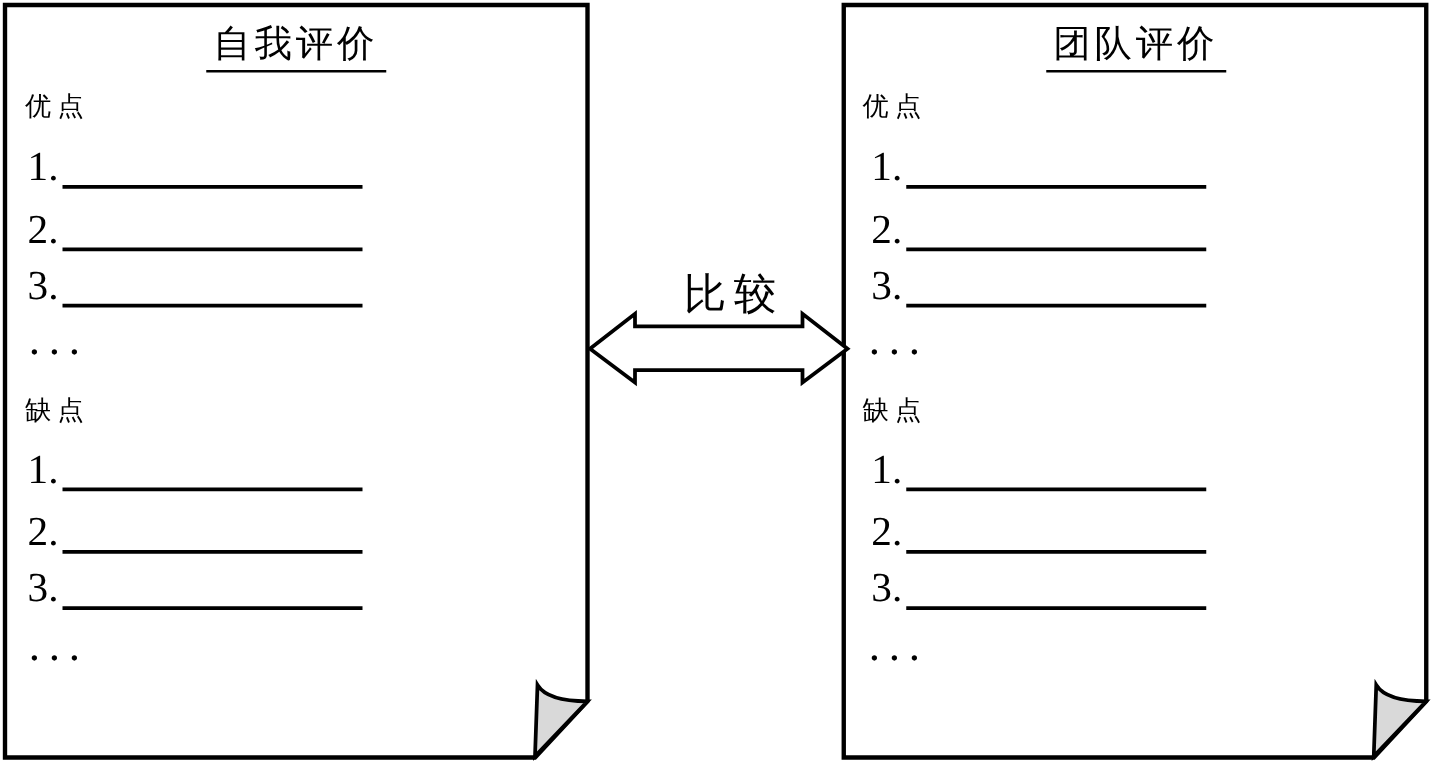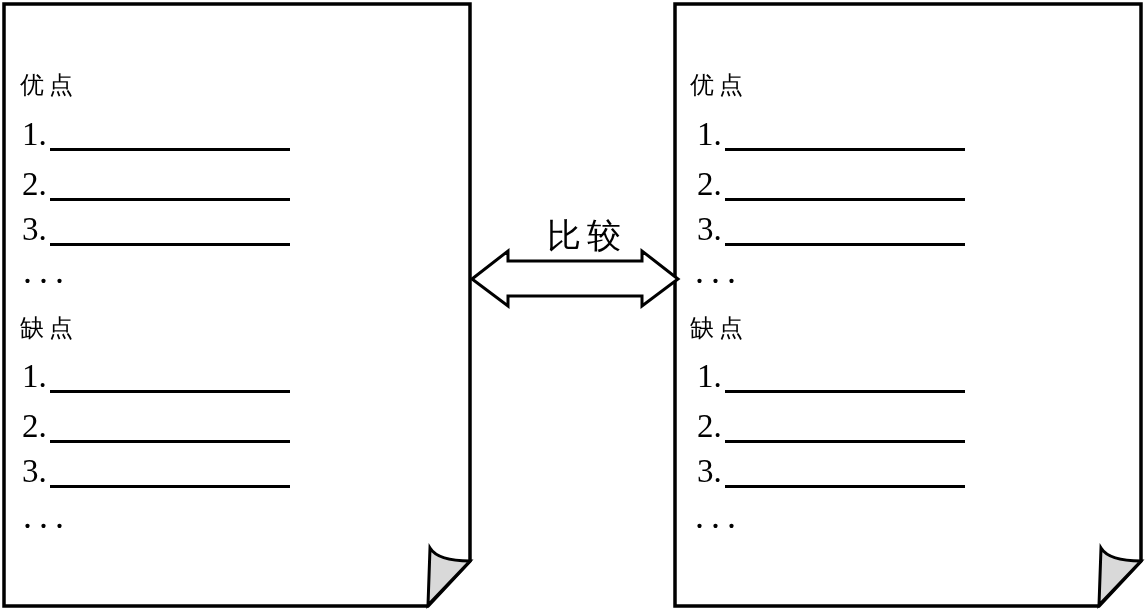--- a/index.html
+++ b/index.html
@@ -12,21 +12,21 @@
   .paper-content{position:absolute;top:3px;width:467px;height:604px;}
   #paper-left{left:3px;}
   #paper-right{left:675px;}
 
   .title-wrap{position:absolute;top:16px;left:0;right:0;text-align:center;}
   .paper-title{
     display:inline-block;font-size:30px;line-height:34px;letter-spacing:3px;
     padding:0 6px 3px 6px;border-bottom:2px solid #000;
   }
 
-  .heading{position:absolute;left:17px;font-size:24px;line-height:34px;letter-spacing:5px;}
+  .heading{position:absolute;left:17px;font-size:21px;line-height:34px;letter-spacing:5px;}
   #paper-right .heading{left:15px;}
   .heading.sec1{top:65px;}
   .heading.sec2{top:308px;}
 
   .row{position:absolute;left:19px;height:34px;display:flex;align-items:flex-end;}
   #paper-right .row{left:22px;}
   .row .num{display:inline-block;width:28px;font-size:33px;line-height:34px;}
   .row .blank{display:inline-block;width:240px;height:33px;border-bottom:3px solid #000;}
   .row.r1{top:114px;} .row.r2{top:164px;} .row.r3{top:209px;}
   .row.r4{top:356px;} .row.r5{top:406px;} .row.r6{top:451px;}
@@ -49,20 +49,23 @@
     <path d="M4,4 L470,4 L470,561 L428,606 L4,606 Z" fill="#ffffff" stroke="#000000" stroke-width="3.5"></path>
     <path d="M430,548 Q438,561 470,561 L428,605 Z" fill="#d9d9d9" stroke="#000000" stroke-width="3"></path>
 
     <path d="M675,4 L1141,4 L1141,561 L1099,606 L675,606 Z" fill="#ffffff" stroke="#000000" stroke-width="3.5"></path>
     <path d="M1101,548 Q1109,561 1141,561 L1099,605 Z" fill="#d9d9d9" stroke="#000000" stroke-width="3"></path>
 
     <polygon points="472,279 508,251 508,261 642,261 642,251 678,279 642,306 642,296 508,296 508,306" fill="#ffffff" stroke="#000000" stroke-width="3" stroke-linejoin="miter"></polygon>
   </svg>
 
   <div class="paper-content" id="paper-left">
+    <div class="title-wrap">
+      <span class="paper-title">自我评价</span>
+    </div>
 
     <div class="heading sec1">优点</div>
     <div class="row r1">
       <span class="num">1.</span>
         <span class="blank"></span>
     </div>
     <div class="row r2">
       <span class="num">2.</span>
         <span class="blank"></span>
     </div>
@@ -84,20 +87,23 @@
     <div class="row r6">
       <span class="num">3.</span>
         <span class="blank"></span>
     </div>
     <div class="dots d2">...</div>
   </div>
 
   <div class="connector-label">比较</div>
 
   <div class="paper-content" id="paper-right">
+    <div class="title-wrap">
+      <span class="paper-title">团队评价</span>
+    </div>
 
     <div class="heading sec1">优点</div>
     <div class="row r1">
       <span class="num">1.</span>
         <span class="blank"></span>
     </div>
     <div class="row r2">
       <span class="num">2.</span>
         <span class="blank"></span>
     </div>

